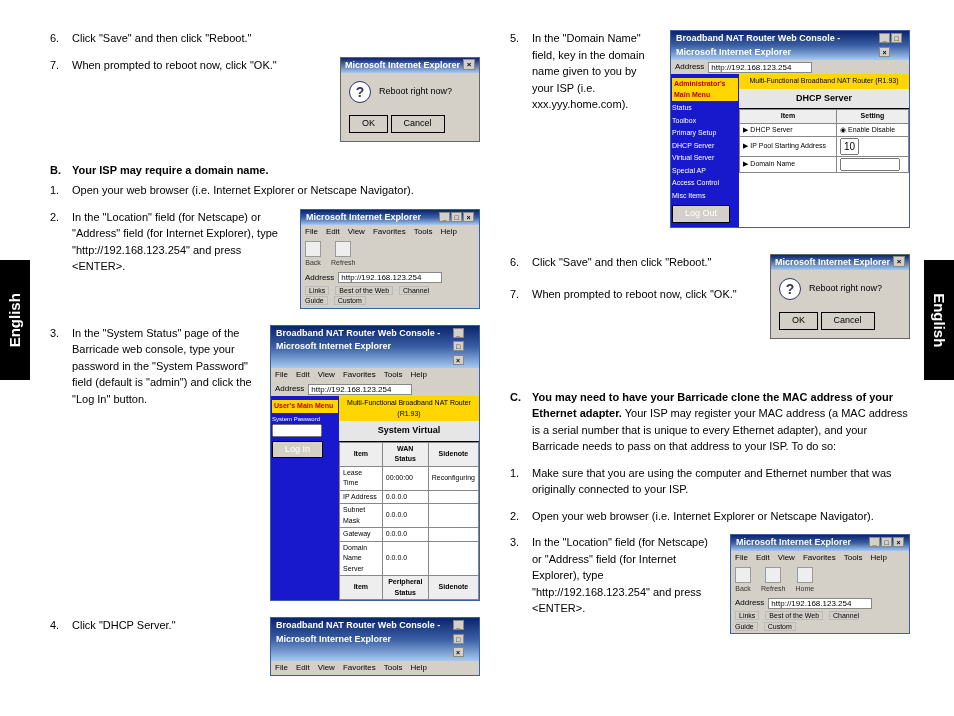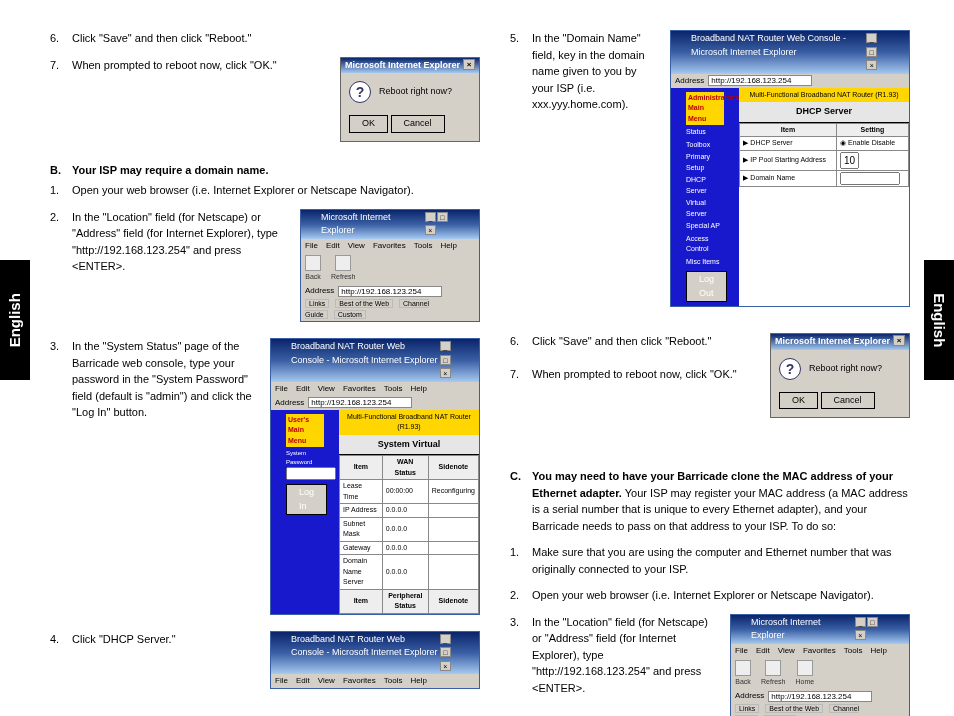--- a/index.html
+++ b/index.html
@@ -88,38 +88,38 @@
     border:1px solid #3a5fa4;
     background:#d4d0c8;
     font-family:Tahoma,Arial,sans-serif;
     font-size:8px;
     display:inline-block;
   }
   .browser .titlebar {
     background: linear-gradient(#0a246a,#3a5fa4,#a6caf0);
     color:#fff;
     font-size:9px;
-    padding:1px 20px;
-    display:flex;justify-content:space-between;font-weight:normal;
+    padding:1px 5px;
+    display:flex;justify-content:space-between;font-weight:bold;
   }
   .browser .titlebar .wctrls span{display:inline-block;width:11px;height:10px;background:#d4d0c8;border:1px solid #888;font-size:7px;text-align:center;line-height:9px;color:#000;margin-left:1px;}
   .browser .menubar { background:#d4d0c8;padding:1px 4px; }
   .browser .menubar span{margin-right:8px;}
   .browser .toolbar { padding:2px 4px; display:flex; gap:10px; align-items:center; }
   .browser .tbtn { display:flex;flex-direction:column;align-items:center;font-size:7px;color:#333;}
   .browser .tbtn .ico{width:16px;height:16px;border:1px solid #999;background:#eee;margin-bottom:1px;}
   .browser .addr { padding:1px 4px; display:flex;align-items:center;gap:4px;}
   .browser .addr input{font-size:8px;padding:0 2px;border:1px solid #888;width:104px;}
   .browser .links { padding:1px 4px;background:#d4d0c8;font-size:7px;}
   .browser .links span{margin-right:6px;border:1px solid #bbb;padding:0 3px;}
   .browser .content{background:#fff;}
 
   
   .console { display:flex; font-size:7px; }
-  .console .side { background:#1818cc;color:#fff;width:68px;padding:4px 15px;}
+  .console .side { background:#1818cc;color:#fff;width:68px;padding:4px 1px;}
   .console .side .hd{background:#ffd600;color:#b00;font-weight:bold;font-size:7px;padding:1px 2px;margin-bottom:2px;}
   .console .side a{display:block;color:#fff;margin:2px 0;font-size:7px;}
   .console .side .logbtn{margin-top:4px;}
   .console .main { flex:1; background:#fff; }
   .console .main .bar { background:#ffd600;color:#000;font-size:7px;text-align:center;padding:2px;}
   .console .main .hd2{font-weight:bold;text-align:center;font-size:9px;padding:3px;border-bottom:1px solid #000;background:#e6e6e6;}
   .console table{border-collapse:collapse;width:100%;font-size:7px;}
   .console th,.console td{border:1px solid #888;padding:1px 3px;text-align:left;}
   .console th{background:#eee;font-weight:bold;text-align:center;}
   .console .btnrow{padding:3px;}

